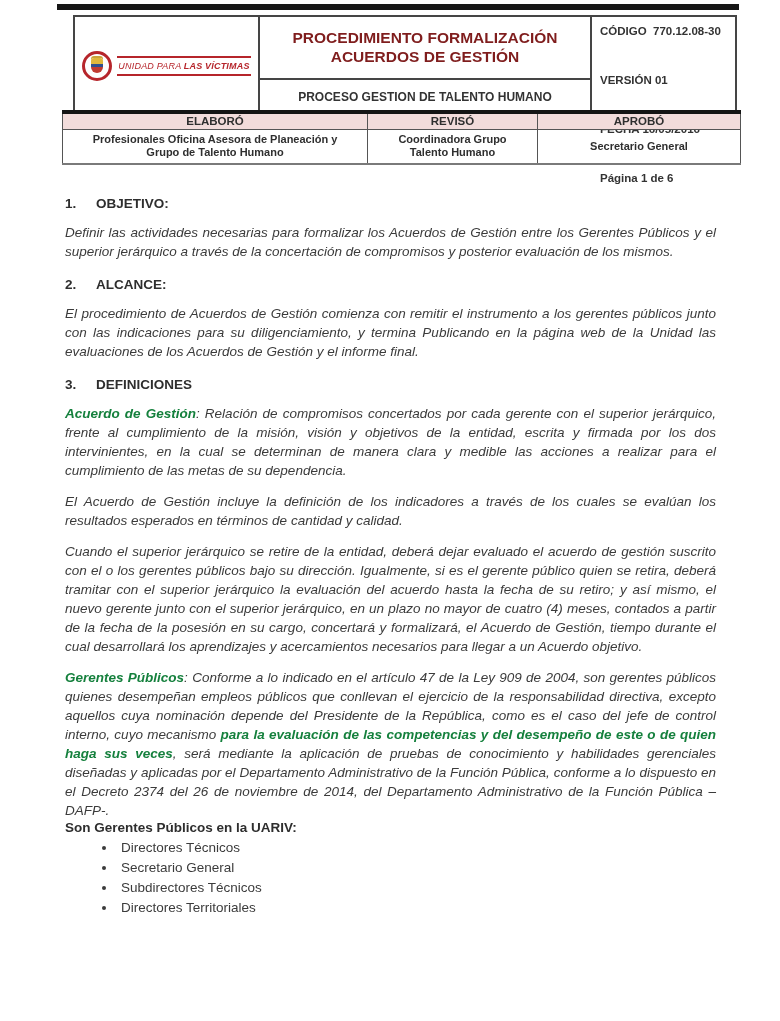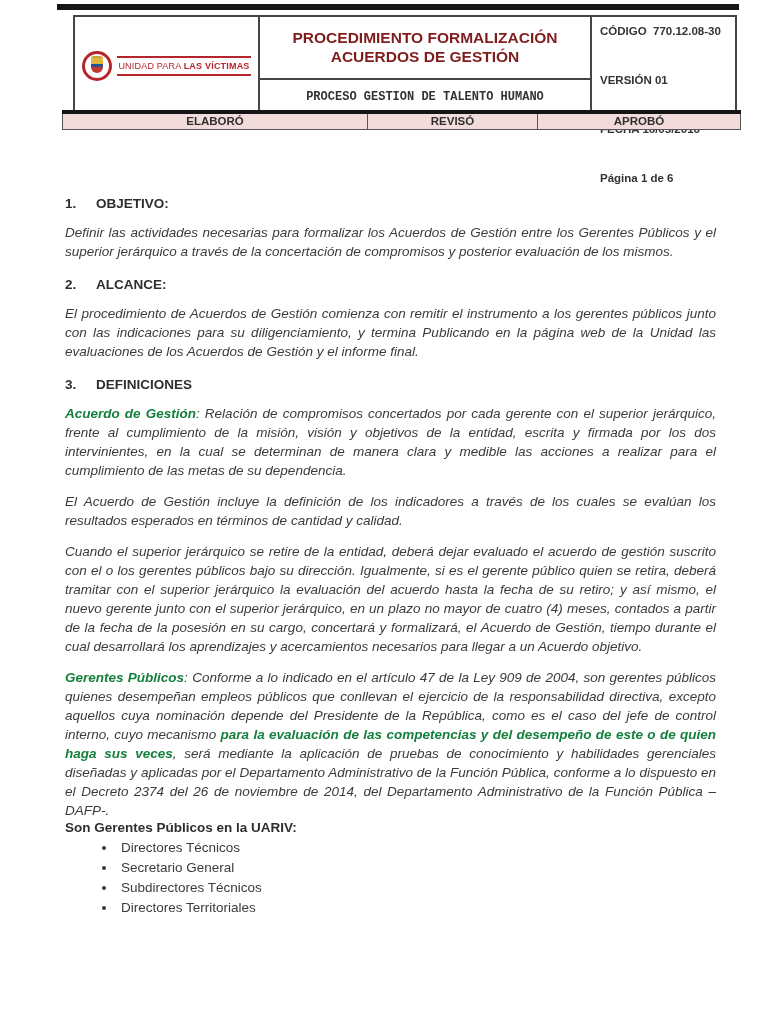--- a/index.html
+++ b/index.html
@@ -36,26 +36,26 @@
   }
   .seal-coat {
     width:12px; height:15px; border-radius:3px 3px 6px 6px;
     background:linear-gradient(to bottom, #e0b73c 0 40%, #2e4f8f 40% 62%, #c03a30 62% 100%);
     box-shadow:0 -2px 0 0 #c9a23a;
   }
   .logo-text { display:flex; flex-direction:column; align-items:stretch; }
   .logo-rule { height:2px; background:#b6252b; }
   .logo-line {
     color:#b6252b; font-size:9px; letter-spacing:.2px;
-    padding:3px 1px; white-space:nowrap; text-align:right;
+    padding:3px 1px; white-space:nowrap; text-align:right;font-style:italic;
   }
   .logo-line .lt-bold { font-weight:bold; }
 
   .doc-title { font-weight:bold; font-size:15.5px; line-height:19px; color:#7f1d1d; }
-  .doc-subtitle { font-weight:bold; font-size:12px; color:#333;font-family:Liberation Mono, monospace; }
+  .doc-subtitle { font-weight:bold; font-size:12px; color:#333; }
 
   .meta { display:flex; flex-direction:column; justify-content:space-between; padding:8px 4px 8px 8px; height:97px;gap:37px; }
   .meta-line { font-weight:bold; font-size:11.5px; color:#333; white-space:pre; }
 
   
   .signoff {
     position:absolute; left:62px; top:110px; width:678px;
     table-layout:fixed;
   }
   .signoff td { border:1.5px solid #555; text-align:center; vertical-align:middle; }
@@ -126,20 +126,25 @@
   </tbody>
     </table>
 
   <table class="signoff">
     <tbody>
         <tr class="so-head">
       <td class="so-c1">ELABORÓ</td>
       <td class="so-c2">REVISÓ</td>
       <td class="so-c3">APROBÓ</td>
     </tr>
+    <tr class="so-vals">
+      <td>Profesionales Oficina Asesora de Planeación y Grupo de Talento Humano</td>
+      <td>Coordinadora Grupo Talento Humano</td>
+      <td>Secretario General</td>
+    </tr>
   </tbody>
     </table>
 
   <div class="content">
 
     <div class="sec-h">
       <span class="sec-num">1.</span>
       <span>OBJETIVO:</span>
     </div>
     <div class="para">Definir las actividades necesarias para formalizar los Acuerdos de Gestión entre los Gerentes Públicos y el superior jerárquico a través de la concertación de compromisos y posterior evaluación de los mismos.</div>

